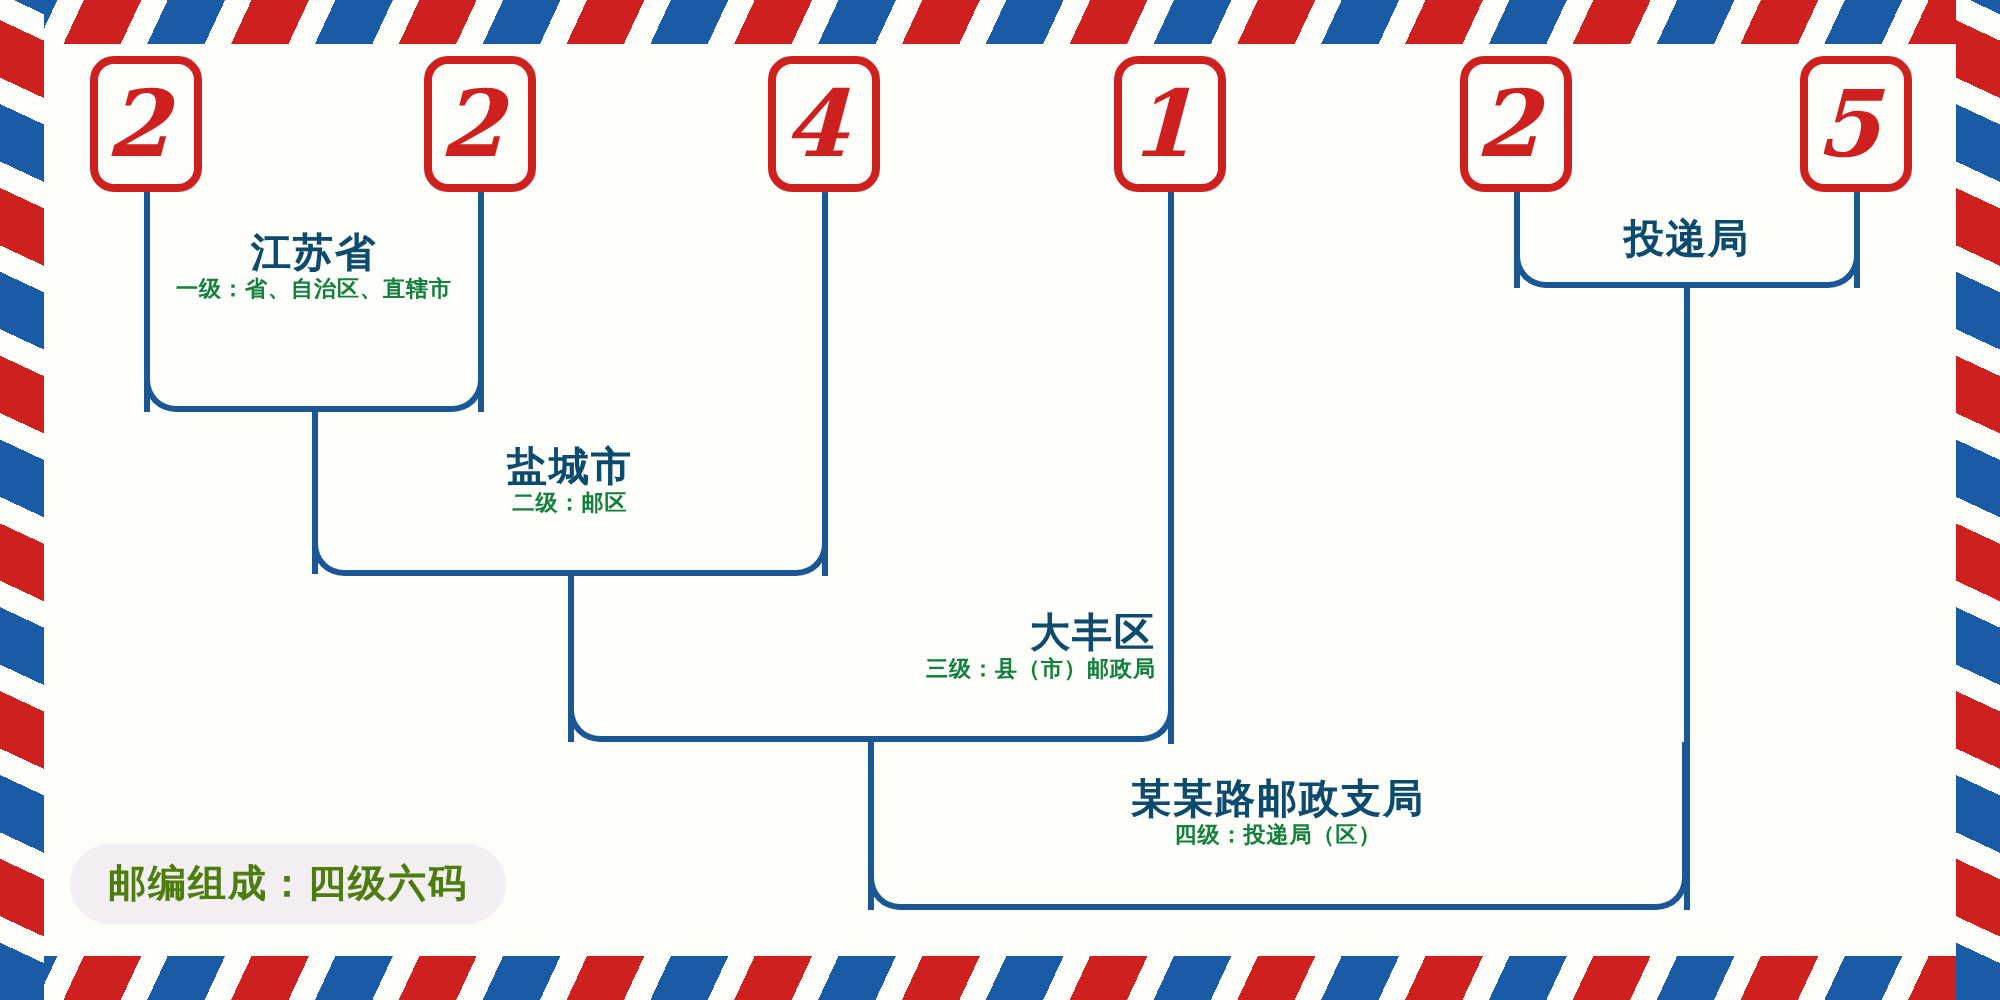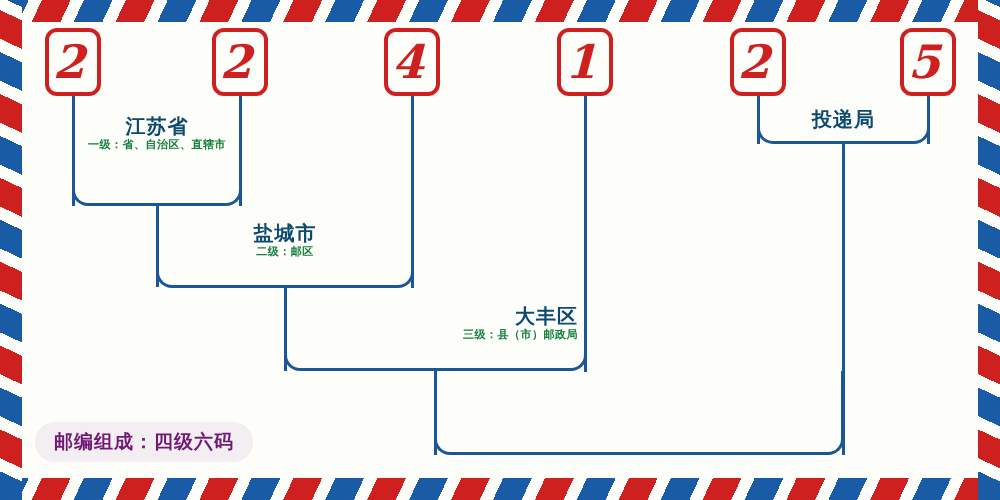--- a/index.html
+++ b/index.html
@@ -131,21 +131,21 @@
     width: 218px;
     height: 40px;
     background: #f3eef1;
     border-radius: 20px;
     display: flex;
     align-items: center;
     justify-content: center;
     z-index: 5;
   }
   .badge-text {
-    color: #701a75;
+    color: #4d7c0f;
     font-weight: 700;
     font-size: 19px;
     font-family: "DejaVu Serif", serif;
     letter-spacing: 1px;
   }
 </style>
 </head>
 <body>
 
 <div id="stage">
@@ -203,18 +203,22 @@
     <div class="node-sub">三级：县（市）邮政局</div>
   </div>
 
   <div class="bracket" style="left:757px; top:100px; width:173px; height:44px;"></div>
   <div class="vline" style="left:842px; top:142px; height:313px;"></div>
   <div class="node-label" style="left:762px; top:108px; width:163px;">
     <div class="node-title">投递局</div>
   </div>
 
   <div class="bracket" style="left:434px; top:371px; width:410px; height:84px;"></div>
+  <div class="node-label" style="left:444px; top:388px; width:390px;">
+    <div class="node-title">某某路邮政支局</div>
+    <div class="node-sub">四级：投递局（区）</div>
+  </div>
 
   <div class="badge">
     <span class="badge-text">邮编组成：四级六码</span>
   </div>
 
 </div>
 
 </body></html>

